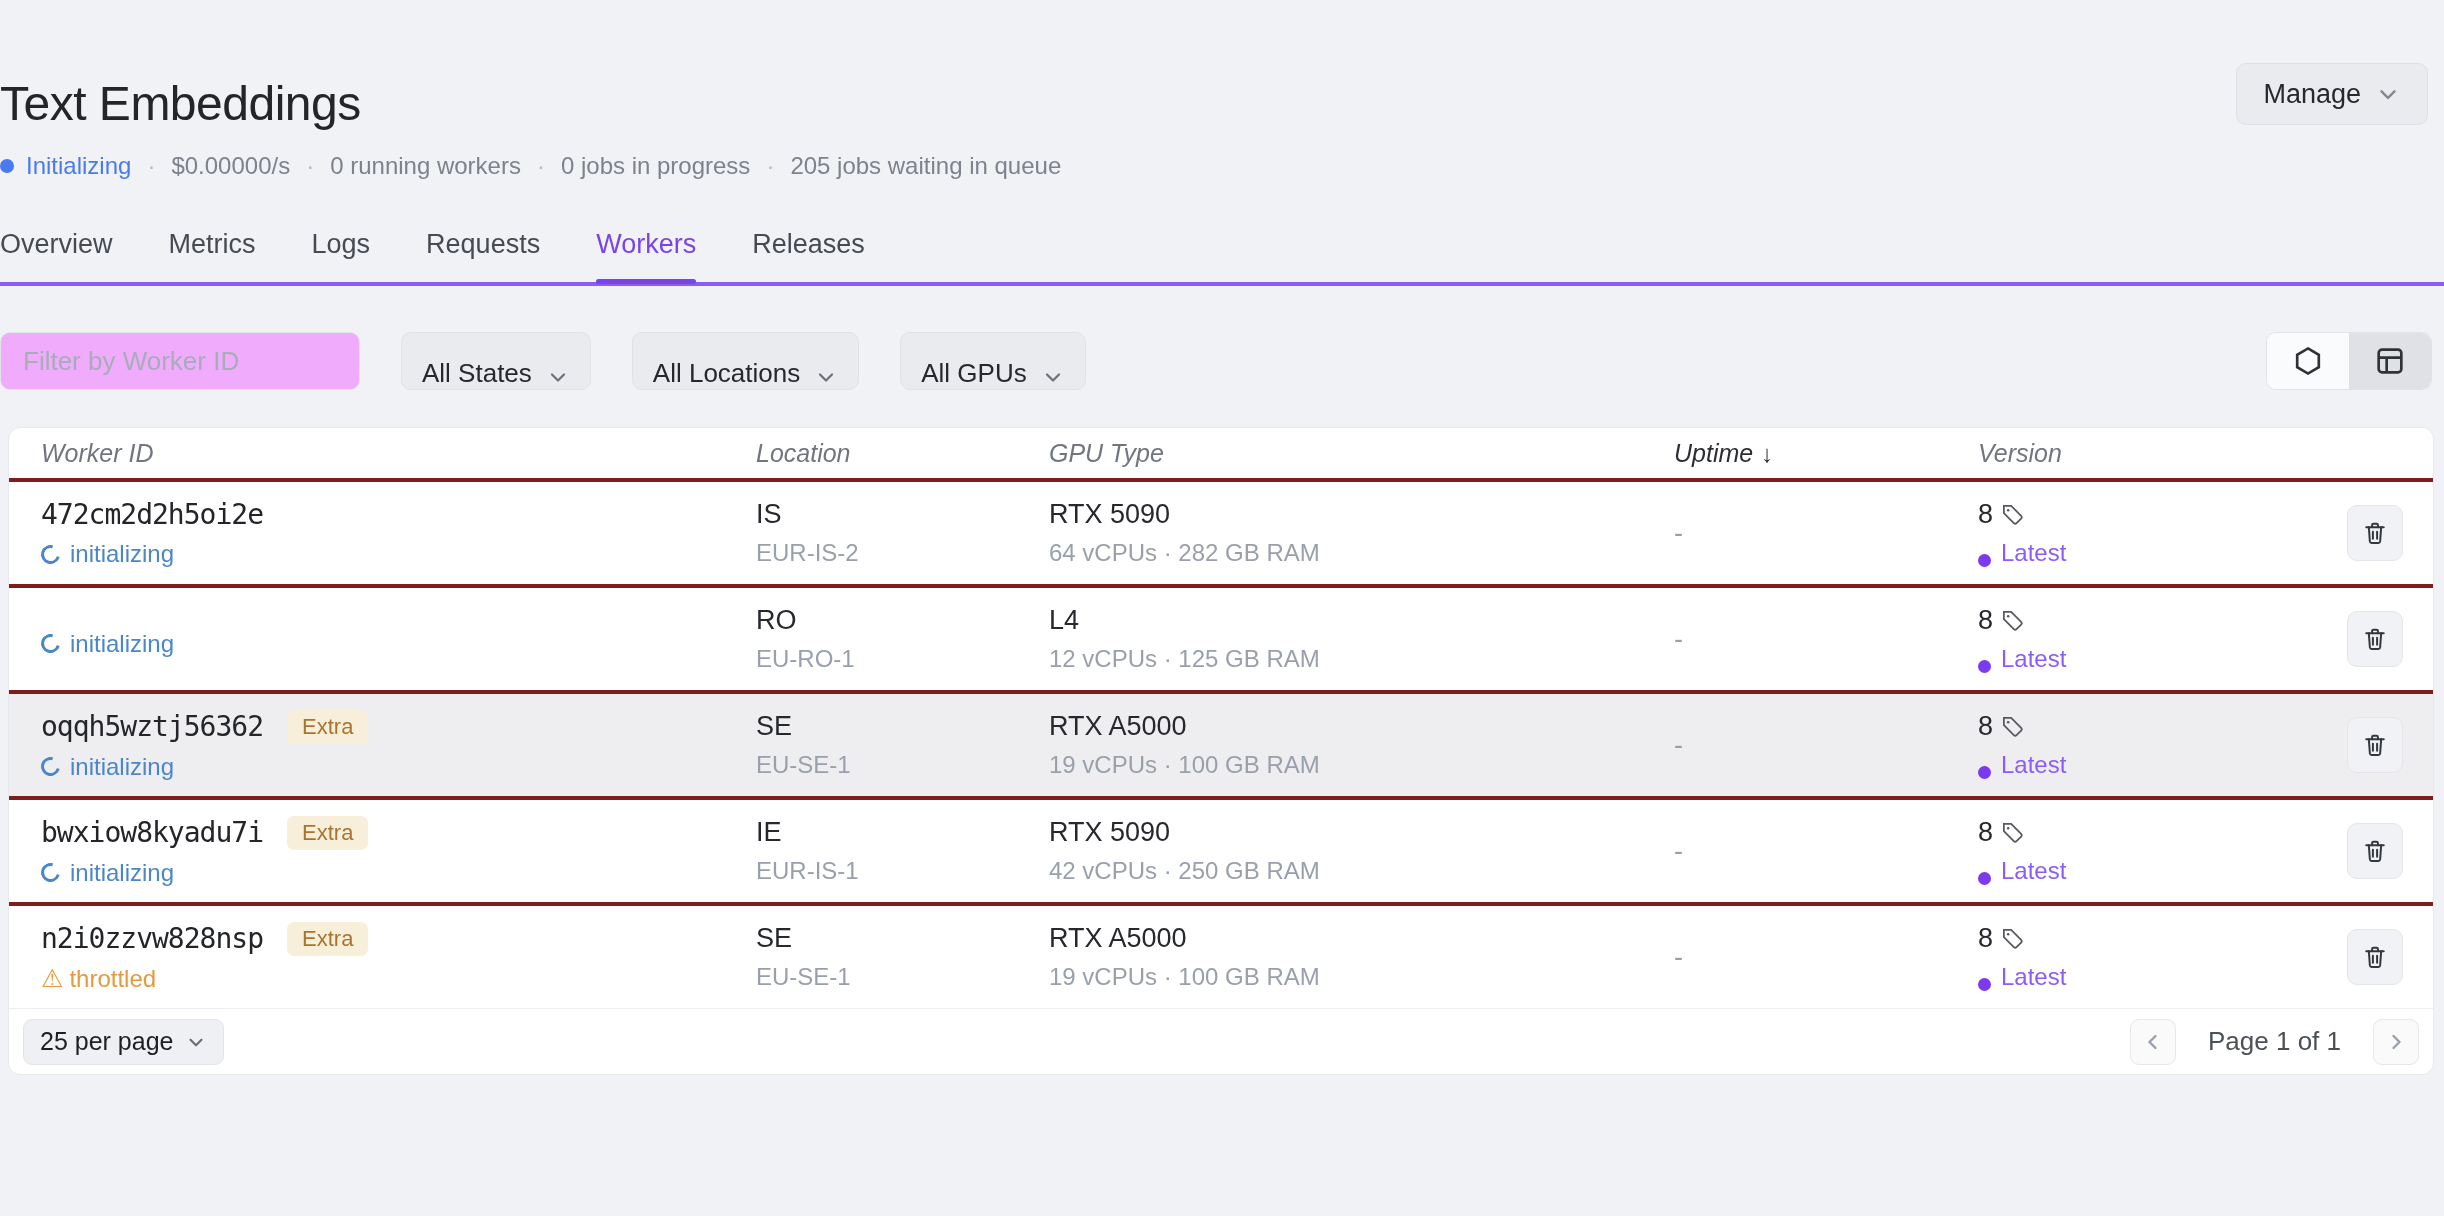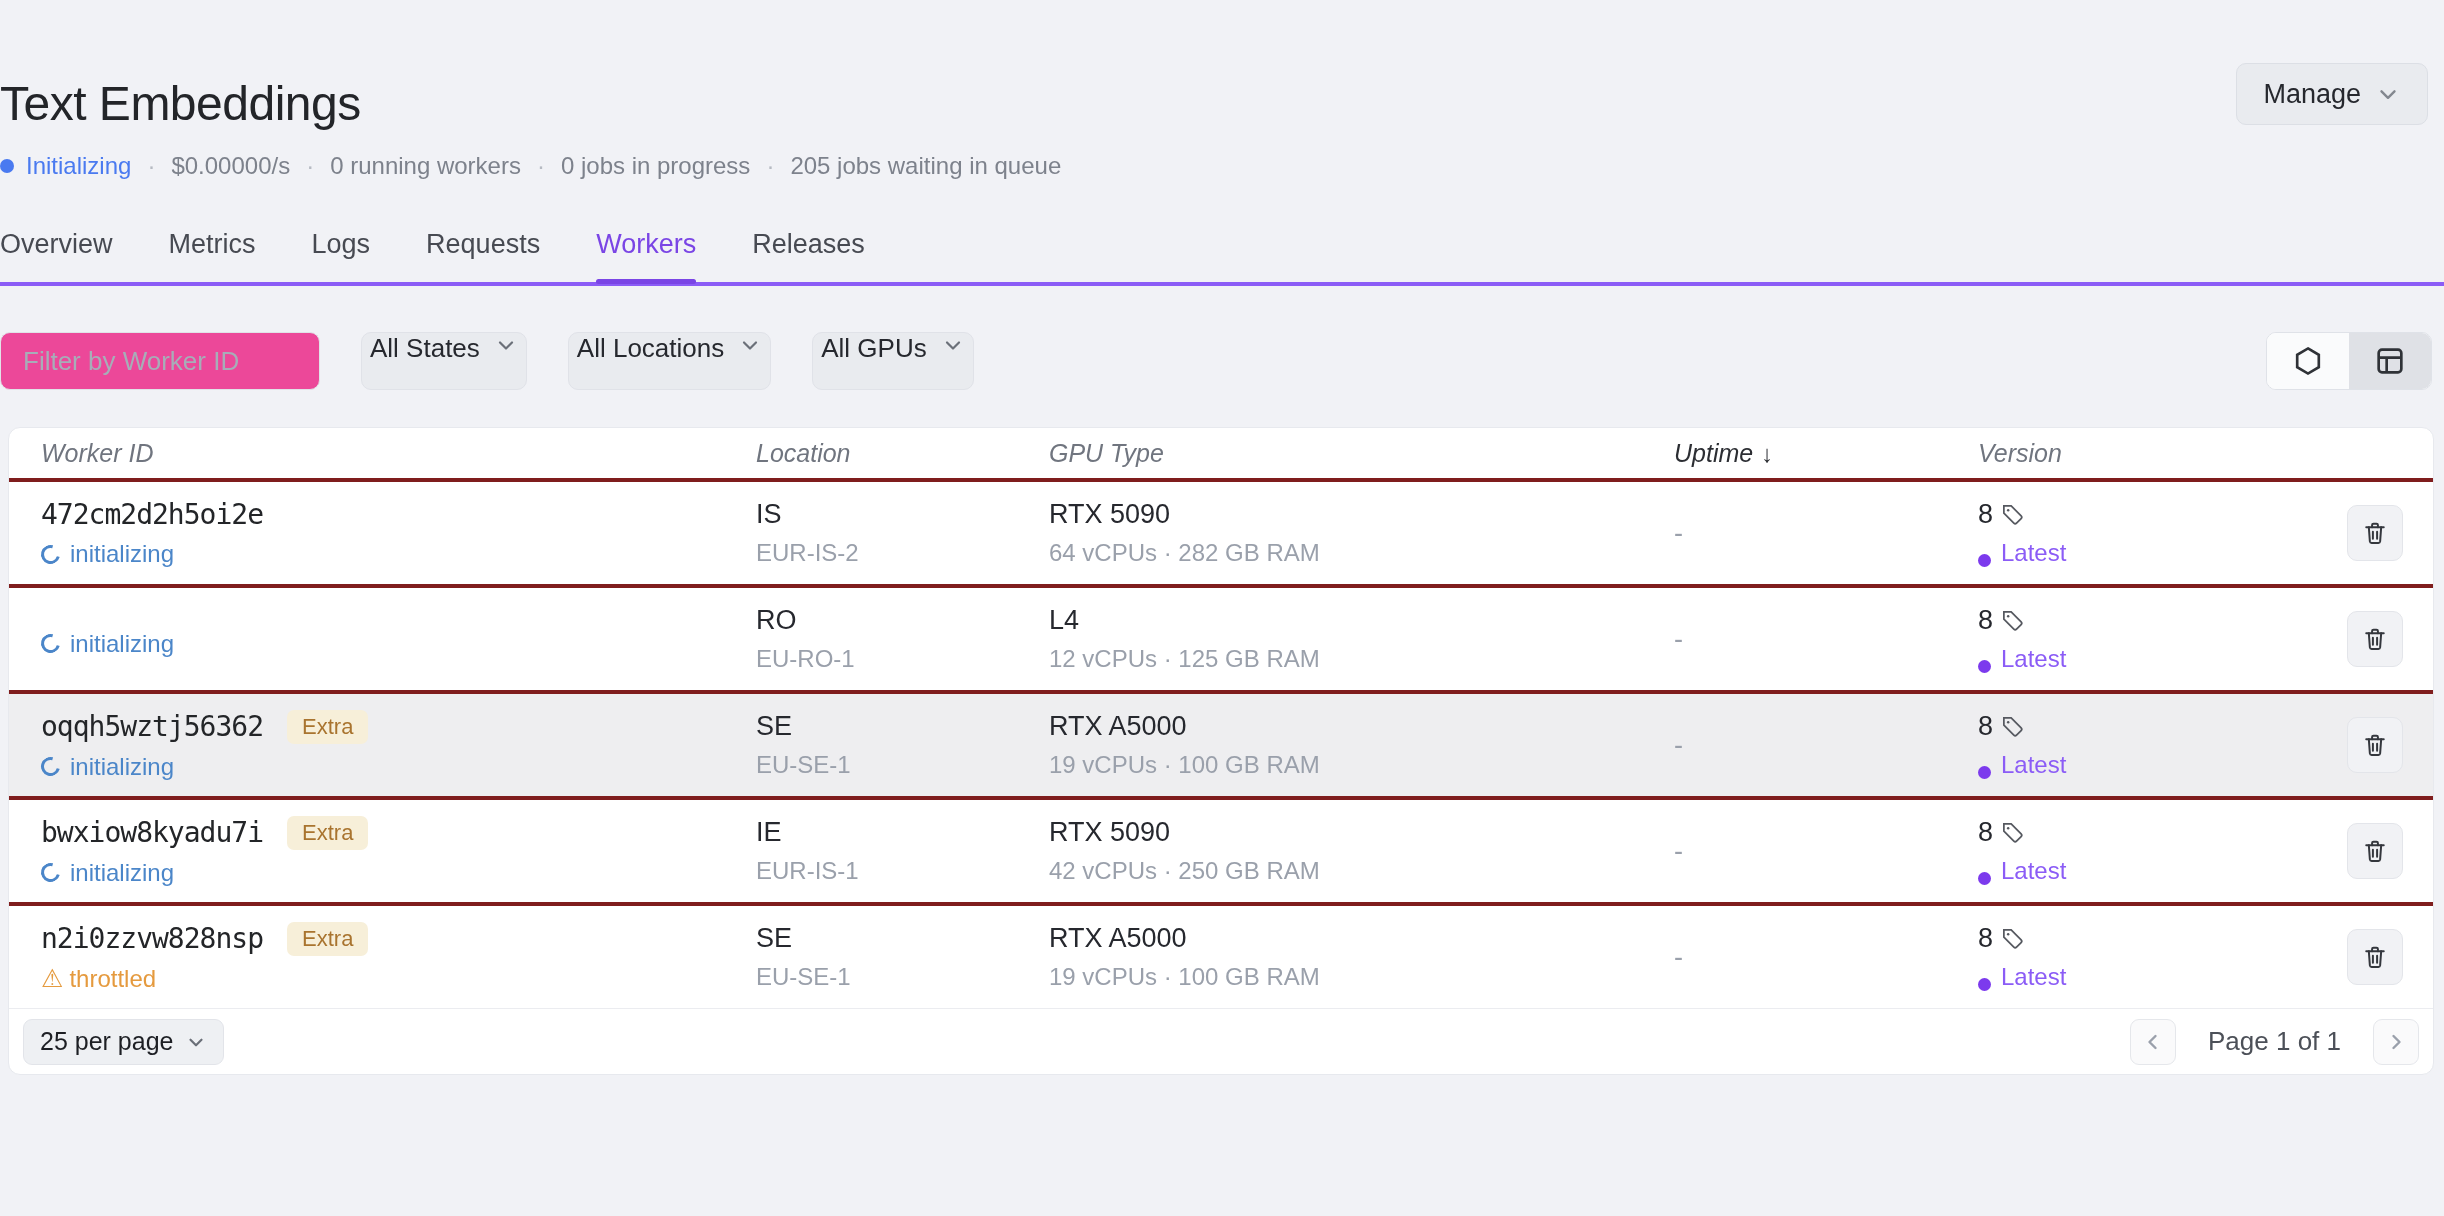--- a/index.html
+++ b/index.html
@@ -29,26 +29,26 @@
 
   
   .tabs { display:flex; gap:56px; margin-top:49px; border-bottom:4px solid #8b5cf6; }
   .tab { font-size:27px; color:#474a52; padding-bottom:22px; position:relative; cursor:pointer; }
   .tab.active { color:#7a45e5; }
   .tab.active::after { content:""; position:absolute; left:0; right:0; bottom:-2px; height:5px; background:#7a45e5; border-radius:3px; }
 
   
   .filter-row { display:flex; align-items:center; margin-top:46px; height:58px; position:relative; }
   .filter-input {
-    width:320px; height:58px; background:#ec4899; border:1px solid #e1e3e8; border-radius:10px;
+    width:360px; height:58px; background:#f0abfc; border:1px solid #e1e3e8; border-radius:10px;
     padding:0 22px; font-size:26px; font-family:inherit; color:#26282e; outline:none;
   }
   .filter-input::placeholder { color:#a7adb8; }
   .drop-btn {
-    height:58px; display:flex; align-items:flex-start; gap:14px; padding:0 8px; margin-left:41px;
+    height:58px; display:flex; align-items:flex-end; gap:14px; padding:0 20px; margin-left:41px;
     background:#e9ebef; border:1px solid #e0e2e8; border-radius:10px;
     font-size:26px; color:#26282e; font-family:inherit; cursor:pointer; white-space:nowrap;
   }
   .chev { display:inline-flex; }
   .view-toggle {
     position:absolute; right:12px; top:0; height:58px; width:166px;
     border:1px solid #dfe2e8; border-radius:10px; overflow:hidden; display:flex; background:#fff;
   }
   .view-seg { flex:1; display:flex; align-items:center; justify-content:center; cursor:pointer; background:#fafbfc; }
   .view-seg.selected { background:#dfe1e6; }

